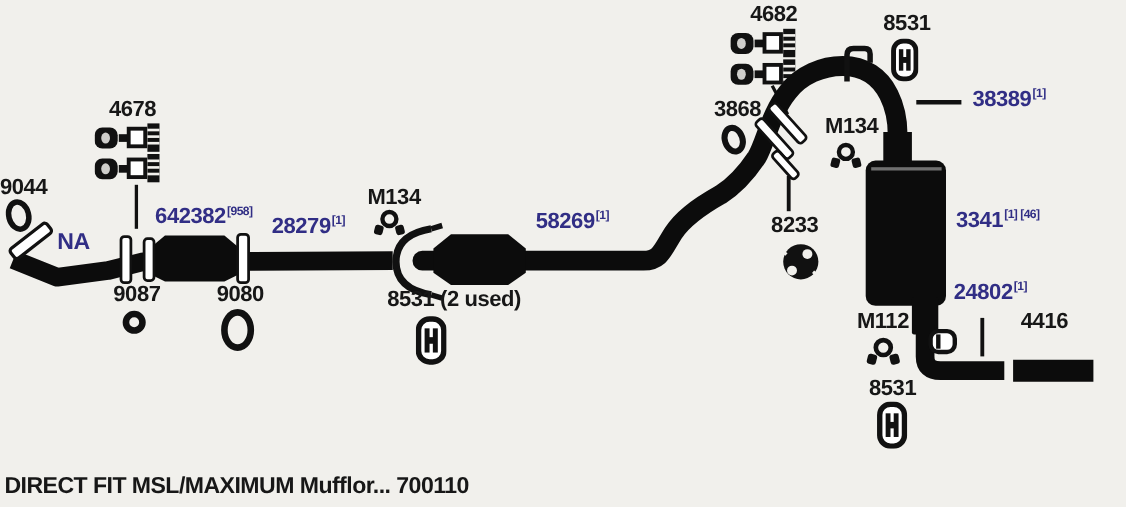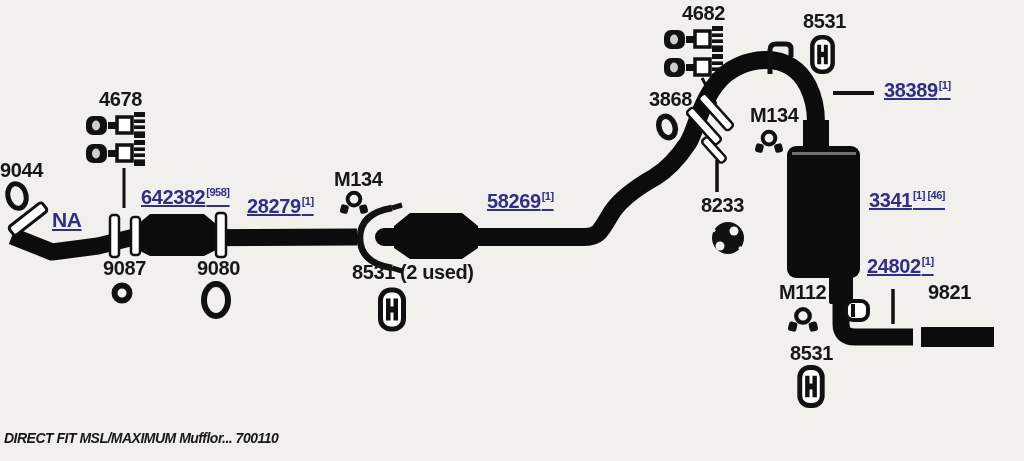--- a/index.html
+++ b/index.html
@@ -16,35 +16,34 @@
   #diagram-svg{position:absolute;left:0;top:0;}
   .lbl{
     position:absolute;
     font-weight:700;
     font-size:20px;
     letter-spacing:-0.4px;
     white-space:nowrap;
     line-height:1.05;
   }
   .lbl.black{color:var(--ink,#171717);}
-  .lbl.blue{color:var(--blue,#312e85);text-decoration:underline;}
+  .lbl.blue{color:var(--blue,#312e85);}
   .lbl sup{
     font-size:11px;
     font-weight:700;
     letter-spacing:-0.5px;
     margin-left:1px;
   }
   .caption{
     position:absolute;
     font-weight:700;
-    font-size:14px;
+    font-size:21px;
     letter-spacing:-0.5px;
     color:var(--ink,#171717);
     white-space:nowrap;
-    font-style:italic;
   }
 </style>
 </head>
 <body>
 
 <div id="canvas">
 
   <svg id="diagram-svg" width="1024" height="461" viewBox="0 0 1024 461">
     <defs>
       <symbol id="hanger" viewBox="0 0 28 44">
@@ -175,18 +174,18 @@
   <div class="lbl blue" style="left:884px;top:80px"><span>38389</span><sup>[1]</sup></div>
 
   <div class="lbl black" style="left:750px;top:105px"><span>M134</span></div>
   <div class="lbl black" style="left:701px;top:195px"><span>8233</span></div>
 
   <div class="lbl blue" style="left:869px;top:190px"><span>3341</span><sup>[1] [46]</sup></div>
   <div class="lbl blue" style="left:867px;top:256px"><span>24802</span><sup>[1]</sup></div>
 
   <div class="lbl black" style="left:779px;top:282px"><span>M112</span></div>
 
-  <div class="lbl black" style="left:928px;top:282px"><span>9821</span></div>
+  <div class="lbl black" style="left:928px;top:282px"><span>4416</span></div>
 
   <div class="lbl black" style="left:790px;top:343px"><span>8531</span></div>
 
   <div class="caption" style="left:4px;top:430px">DIRECT FIT MSL/MAXIMUM Mufflor... 700110</div>
 </div>
 
 </body></html>

